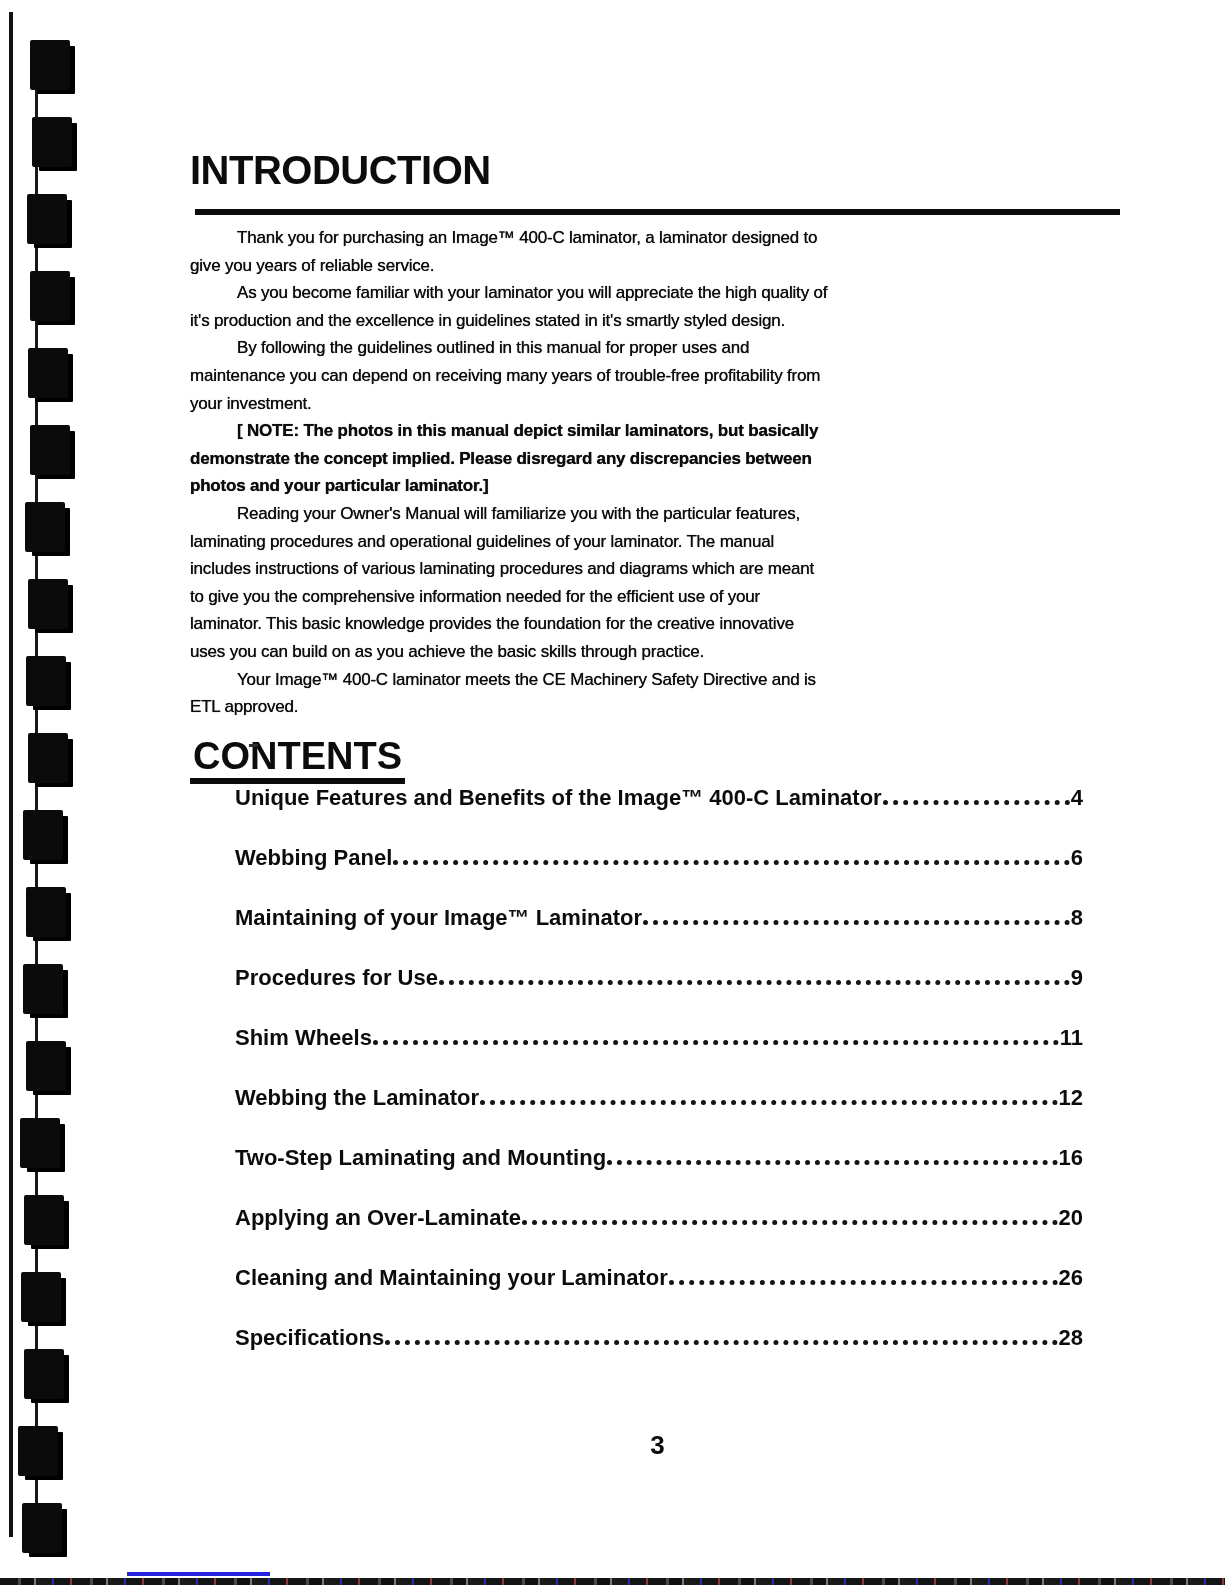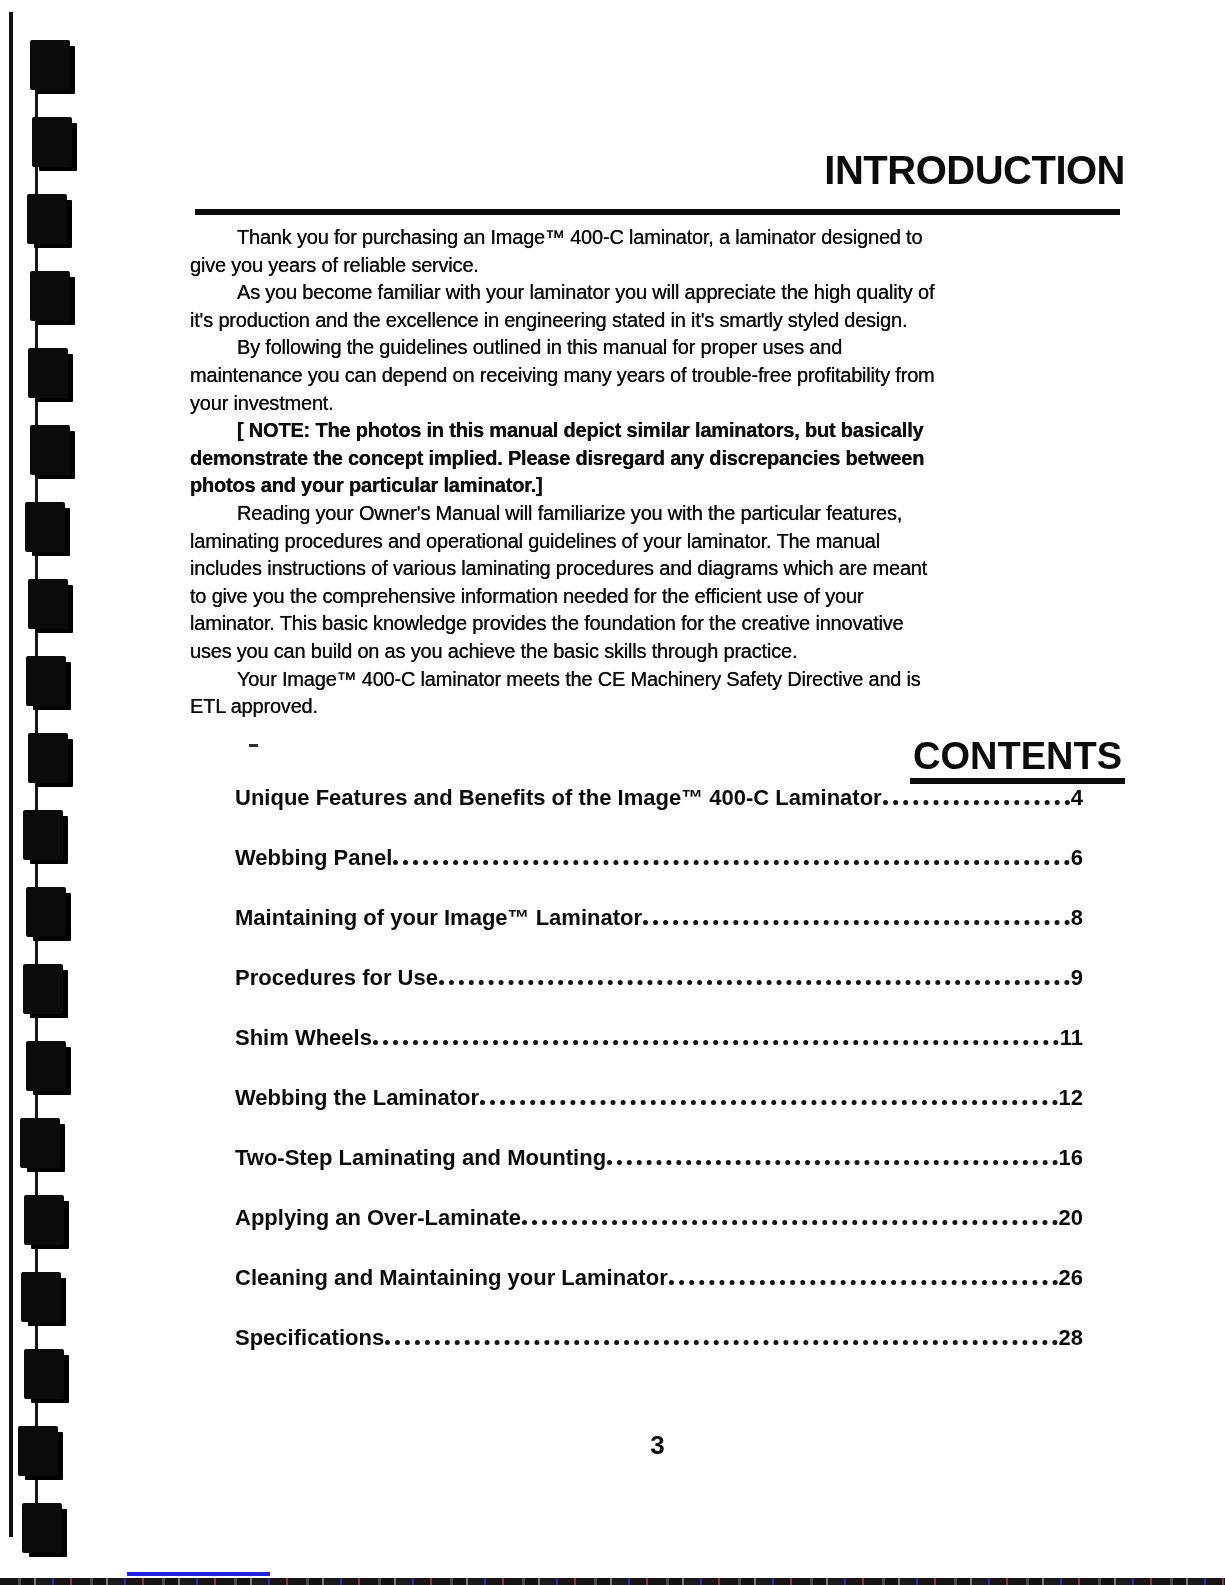--- a/index.html
+++ b/index.html
@@ -32,37 +32,37 @@
   .hole{
     position:absolute; width:40px; height:50px;
     background:#0b0b0b; border-radius:2px;
     box-shadow:6px 5px 0 -1px #000;
   }
 
   
   .content{ position:absolute; left:190px; top:126px; width:935px; }
 
   h1{
-    margin:22px 0 0 0; text-align:right;
+    margin:22px 0 0 0; text-align:left;
     font-size:40px; font-weight:700; letter-spacing:-0.5px;
     color:var(--ink);
   }
   .rule{
     margin:16px 0 0 5px; width:925px; height:6px; background:#0c0c0c;
   }
 
   .paragraphs{ margin-top:9px; }
   .para{
-    margin:0; font-size:20px; line-height:27.6px;
+    margin:0; font-size:17px; line-height:27.6px;
     letter-spacing:-0.2px; white-space:pre-line;
     text-indent:47px; text-shadow:0 0 0.7px currentColor;
   }
   .para.bold{ font-weight:700; }
 
-  h2{ margin:14px 0 0 0; text-align:right; font-size:38px; font-weight:700; }
+  h2{ margin:14px 0 0 0; text-align:left; font-size:38px; font-weight:700; }
   .h2-inner{ border-bottom:6px solid var(--ink); padding:0 3px 1px 3px; }
 
   .toc{ margin-top:8px; padding:0 42px 0 45px; }
   .toc-row{
     height:60px; display:flex; align-items:flex-start;
     font-size:22px; font-weight:700; line-height:24px;
   }
   .toc-label{ white-space:nowrap;text-align:right; }
   .toc-leader{
     flex:1 1 auto; height:19px; margin:0 1px;
@@ -118,21 +118,21 @@
     </div>
 
   <div class="content">
     <h1>INTRODUCTION</h1>
     <div class="rule"></div>
 
     <div class="paragraphs" id="paragraphs">
         <p class="para">Thank you for purchasing an Image™ 400-C laminator, a laminator designed to
 give you years of reliable service.</p>
         <p class="para">As you become familiar with your laminator you will appreciate the high quality of
-it's production and the excellence in engineering stated in it's smartly styled design.</p>
+it's production and the excellence in guidelines stated in it's smartly styled design.</p>
         <p class="para">By following the guidelines outlined in this manual for proper uses and
 maintenance you can depend on receiving many years of trouble-free profitability from
 your investment.</p>
         <p class="para bold">[ NOTE: The photos in this manual depict similar laminators, but basically
 demonstrate the concept implied. Please disregard any discrepancies between
 photos and your particular laminator.]</p>
         <p class="para">Reading your Owner's Manual will familiarize you with the particular features,
 laminating procedures and operational guidelines of your laminator. The manual
 includes instructions of various laminating procedures and diagrams which are meant
 to give you the comprehensive information needed for the efficient use of your

